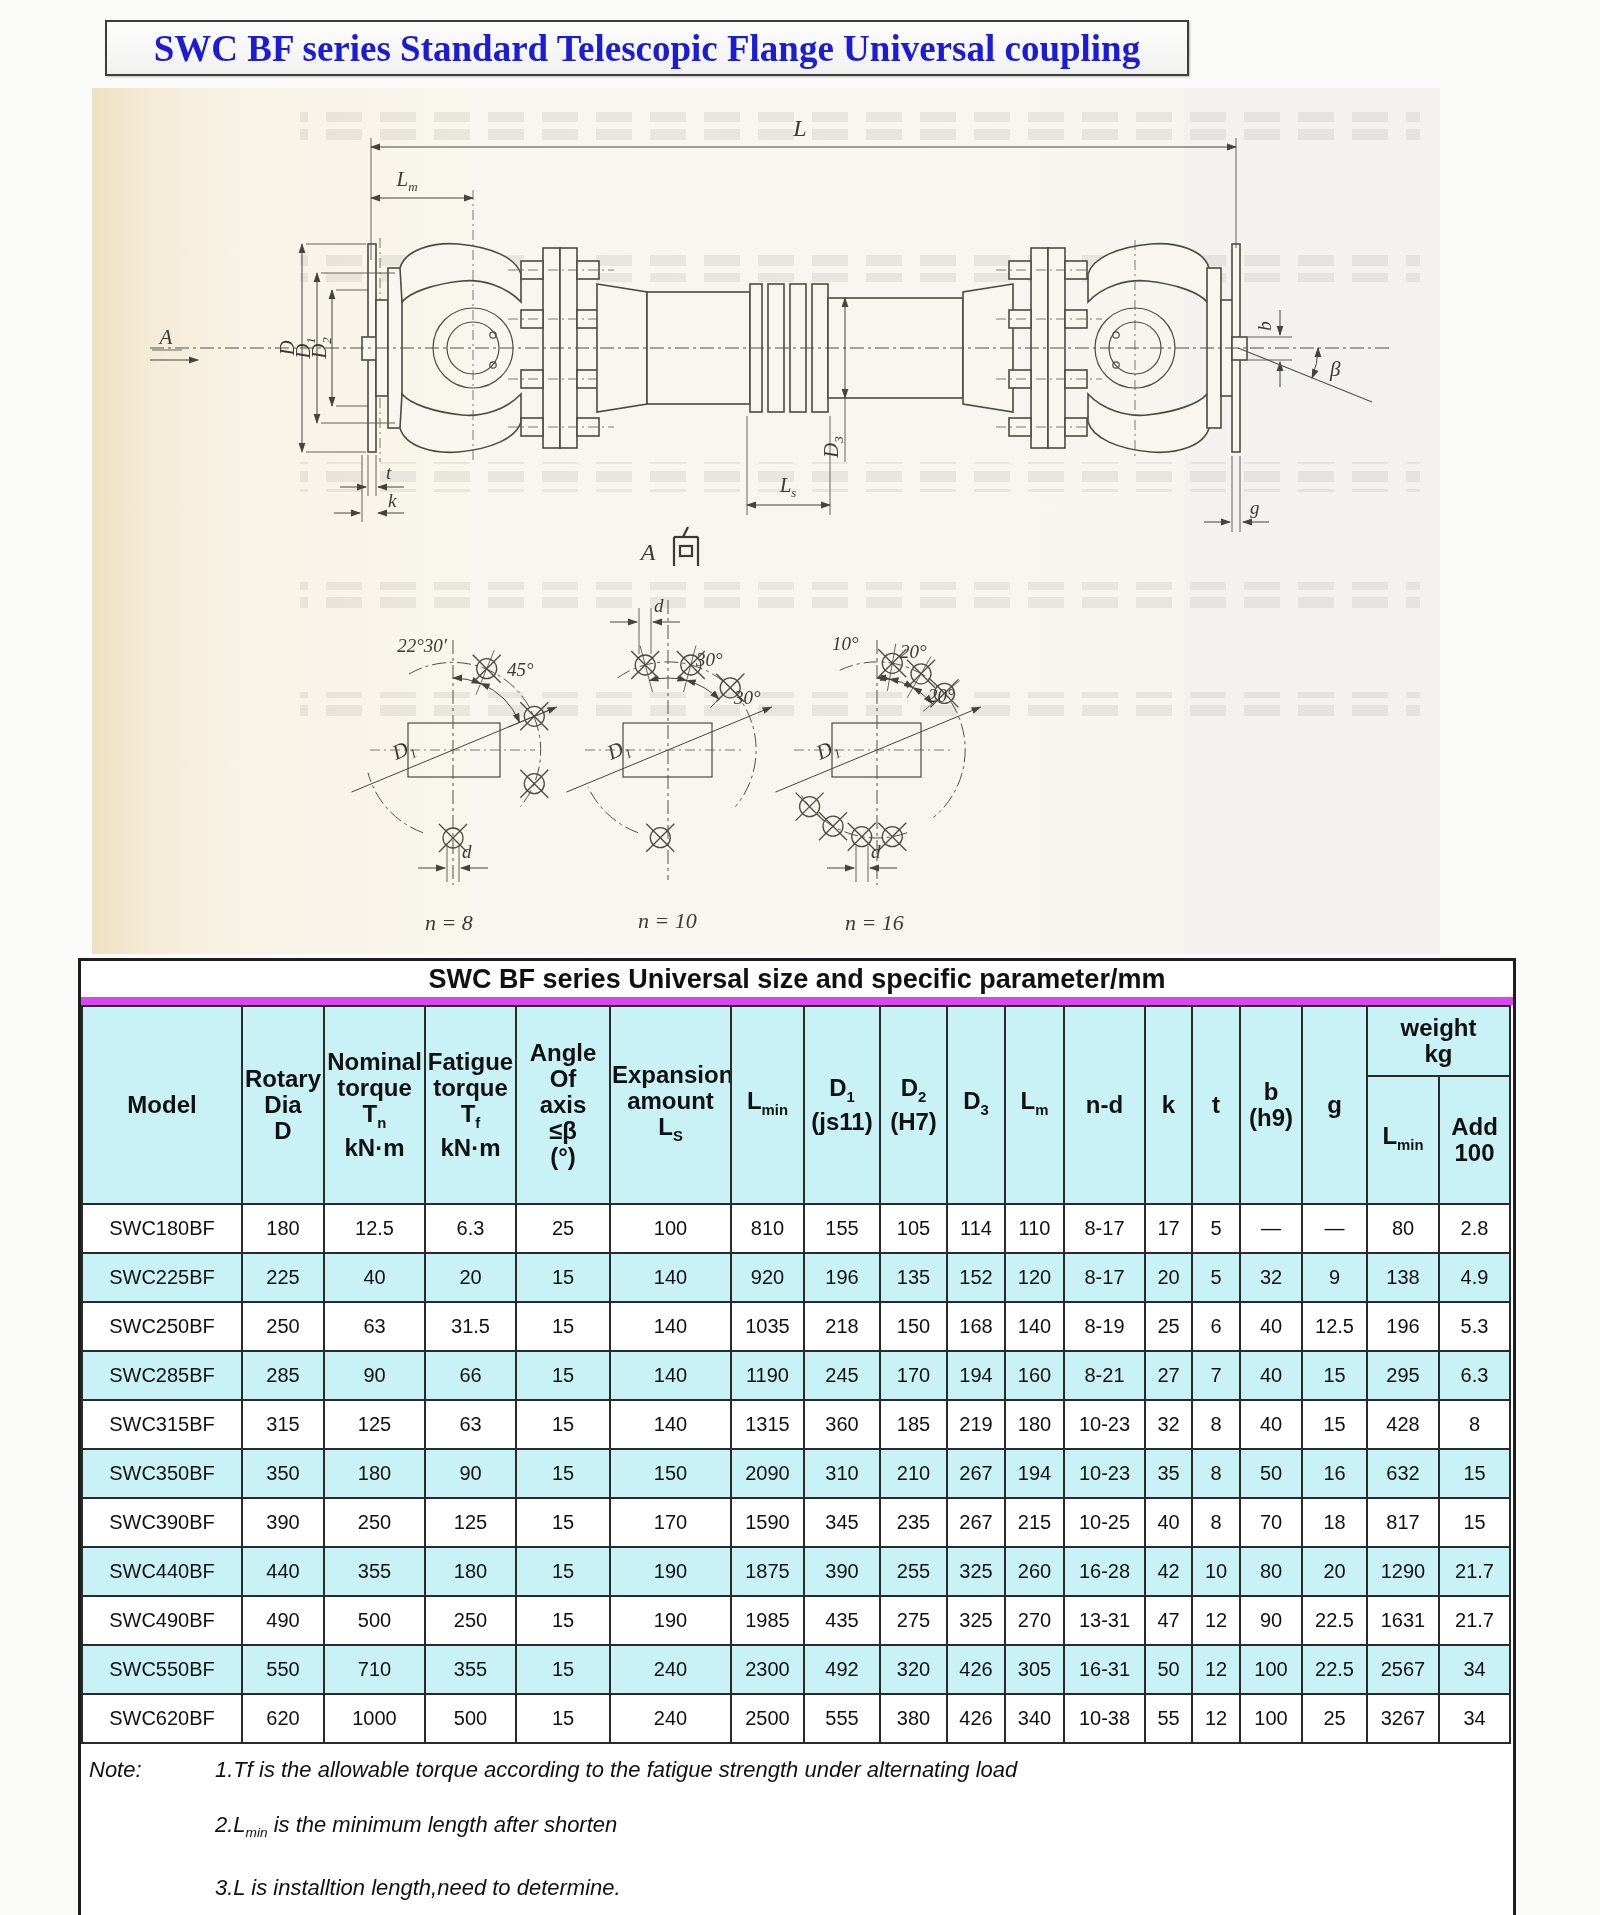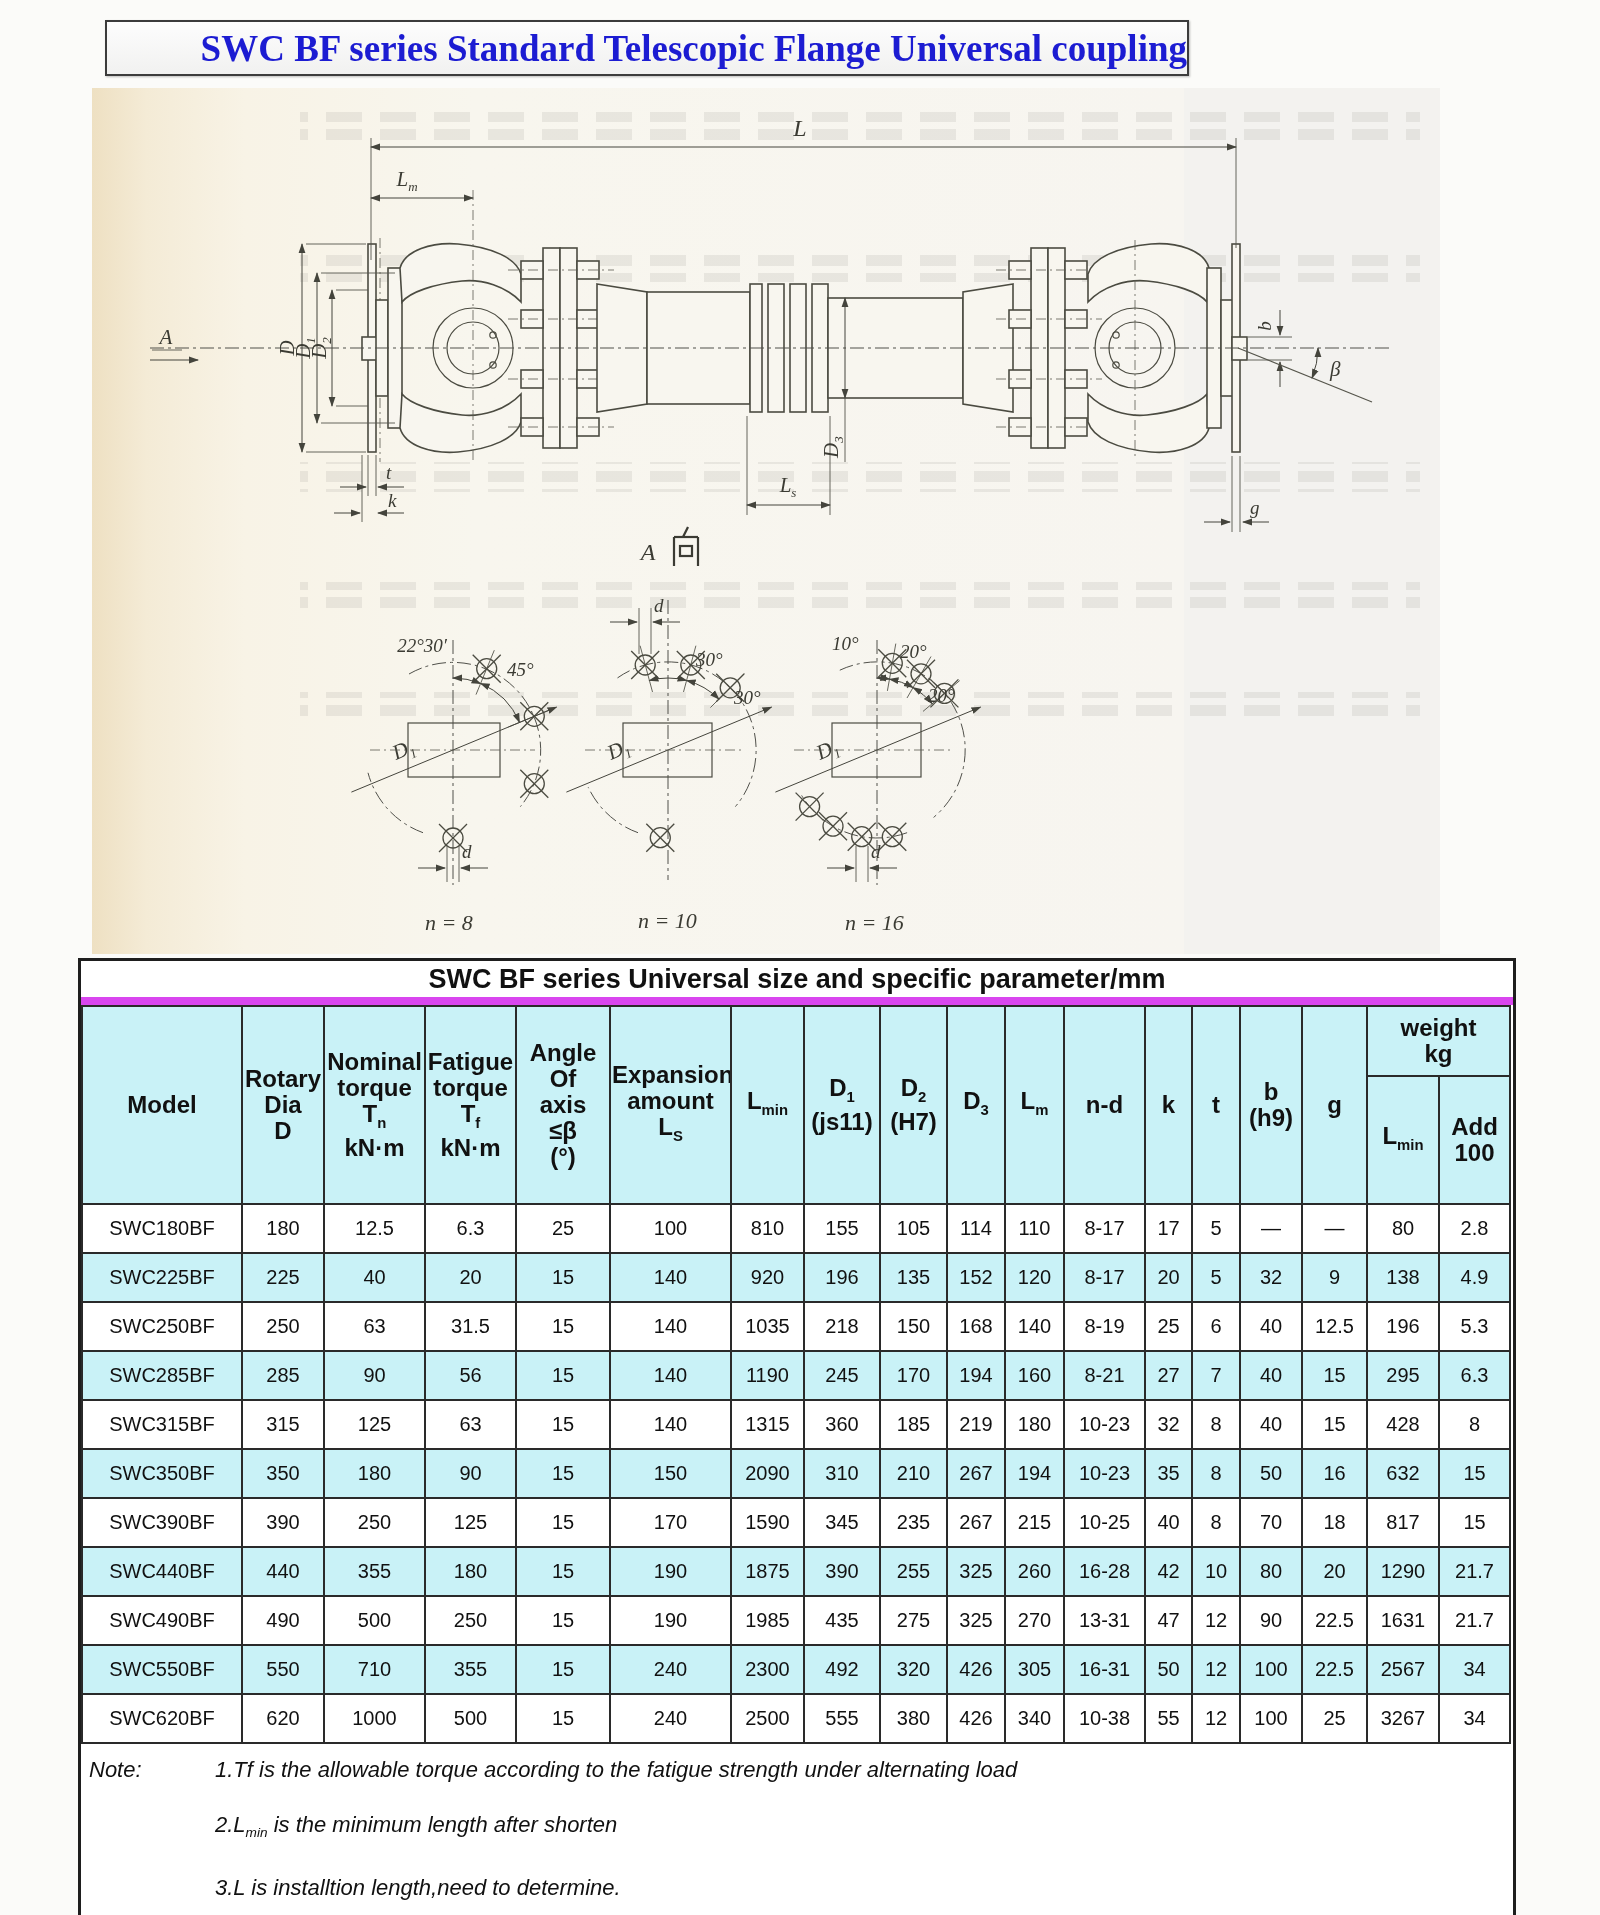--- a/index.html
+++ b/index.html
@@ -1,21 +1,21 @@
 <!DOCTYPE html>
 <html><head>
 <meta charset="utf-8">
 <style>
   html,body{margin:0;padding:0;}
   body{width:1600px;height:1915px;background:#fbfbf9;position:relative;overflow:hidden;
        font-family:"Liberation Sans","DejaVu Sans",sans-serif;color:#111;}
   
   .title-box{position:absolute;left:105px;top:20px;width:1080px;height:52px;
      border:2px solid #3c3c3c;background:linear-gradient(#fdfdfd,#f1f1f0);
-     box-shadow:1px 1px 2px rgba(0,0,0,.25);display:flex;align-items:center;justify-content:flex-end;}
+     box-shadow:1px 1px 2px rgba(0,0,0,.25);display:flex;align-items:center;justify-content:center;}
   .title-box span{font-family:"Liberation Serif","DejaVu Serif",serif;font-weight:bold;
      font-size:37px;color:#1c1cd2;white-space:nowrap;}
   
   .drawing-svg{position:absolute;left:0;top:0;}
   .part{fill:#f8f6ef;stroke:#4b4b41;stroke-width:1.6;}
   .partthin{fill:none;stroke:#4b4b41;stroke-width:1.2;}
   .dimline{stroke:#44443c;stroke-width:1;fill:none;marker-start:url(#ar);marker-end:url(#ar);}
   .dim1{stroke:#44443c;stroke-width:1;fill:none;marker-end:url(#ar);}
   .ext{stroke:#56564c;stroke-width:.9;fill:none;}
   .cl{stroke:#50504a;stroke-width:1;fill:none;stroke-dasharray:14 4 3 4;}
@@ -422,21 +422,21 @@
           <td>6</td>
           <td>40</td>
           <td>12.5</td>
           <td>196</td>
           <td>5.3</td>
         </tr>
         <tr class="alt">
           <td>SWC285BF</td>
           <td>285</td>
           <td>90</td>
-          <td>56</td>
+          <td>66</td>
           <td>15</td>
           <td>140</td>
           <td>1190</td>
           <td>245</td>
           <td>170</td>
           <td>194</td>
           <td>160</td>
           <td>8-21</td>
           <td>27</td>
           <td>7</td>

